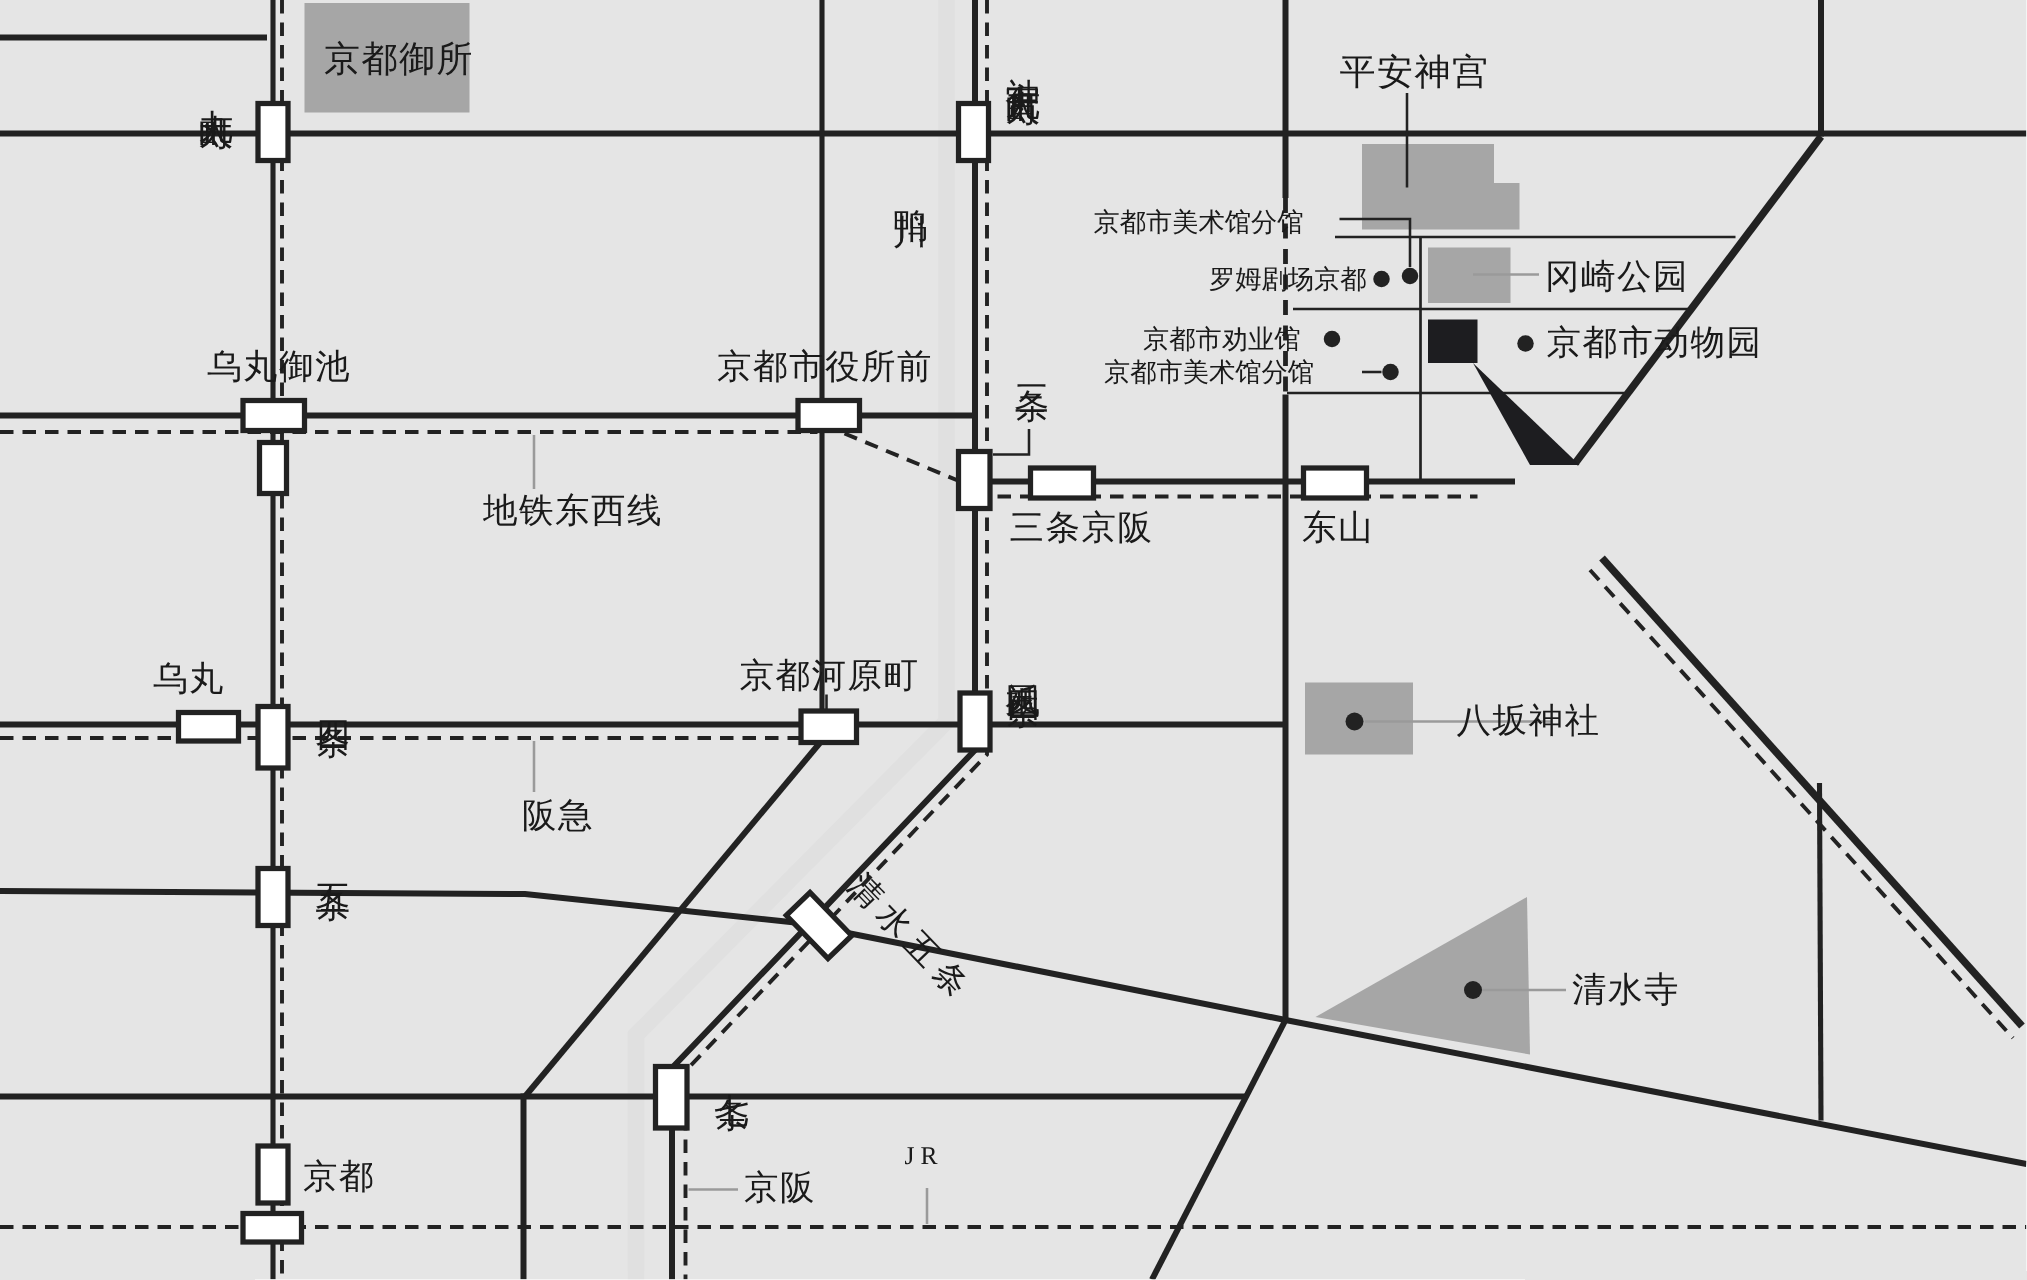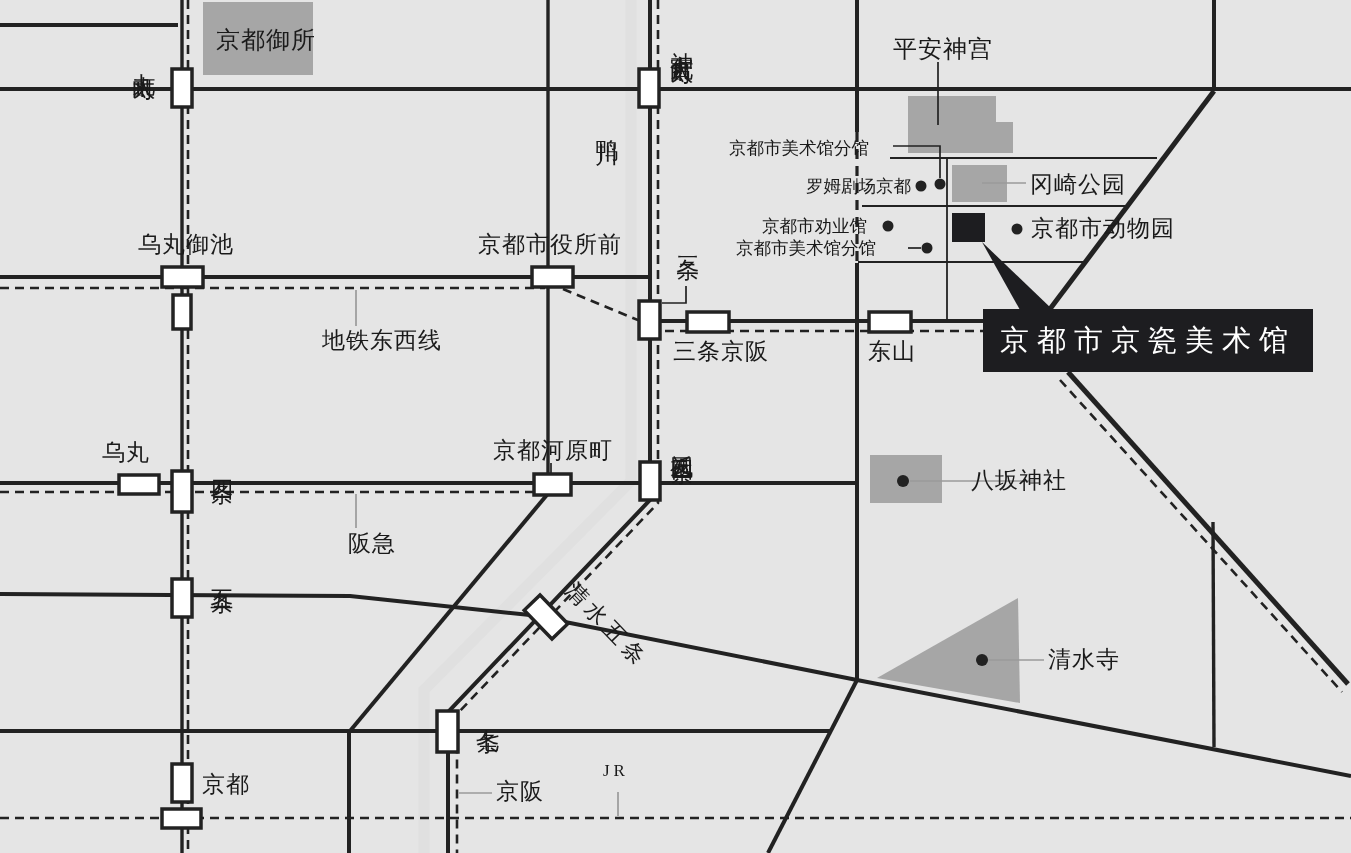--- a/index.html
+++ b/index.html
@@ -166,17 +166,14 @@
   <div class="lb" style="left:332px;top:531px;margin-left:16px;">阪急</div>
   <div class="lb" style="left:971px;top:468px;">八坂神社</div>
   <div class="lb v" style="left:209px;top:571px;">五条</div>
   <div class="lb rot45" style="left:578px;top:578px;">清水五条</div>
   <div class="lb" style="left:1048px;top:647px;">清水寺</div>
   <div class="lb v" style="left:475px;top:711px;">七条</div>
   <div class="lb" style="left:202px;top:772px;">京都</div>
   <div class="lb" style="left:496px;top:779px;">京阪</div>
   <div class="lb jr" style="left:603px;top:762px;">JR</div>
 
-  <div id="callout">
-    <span>京都市京瓷美术馆</span>
-  </div>
 
 </div>
 
 </body></html>

